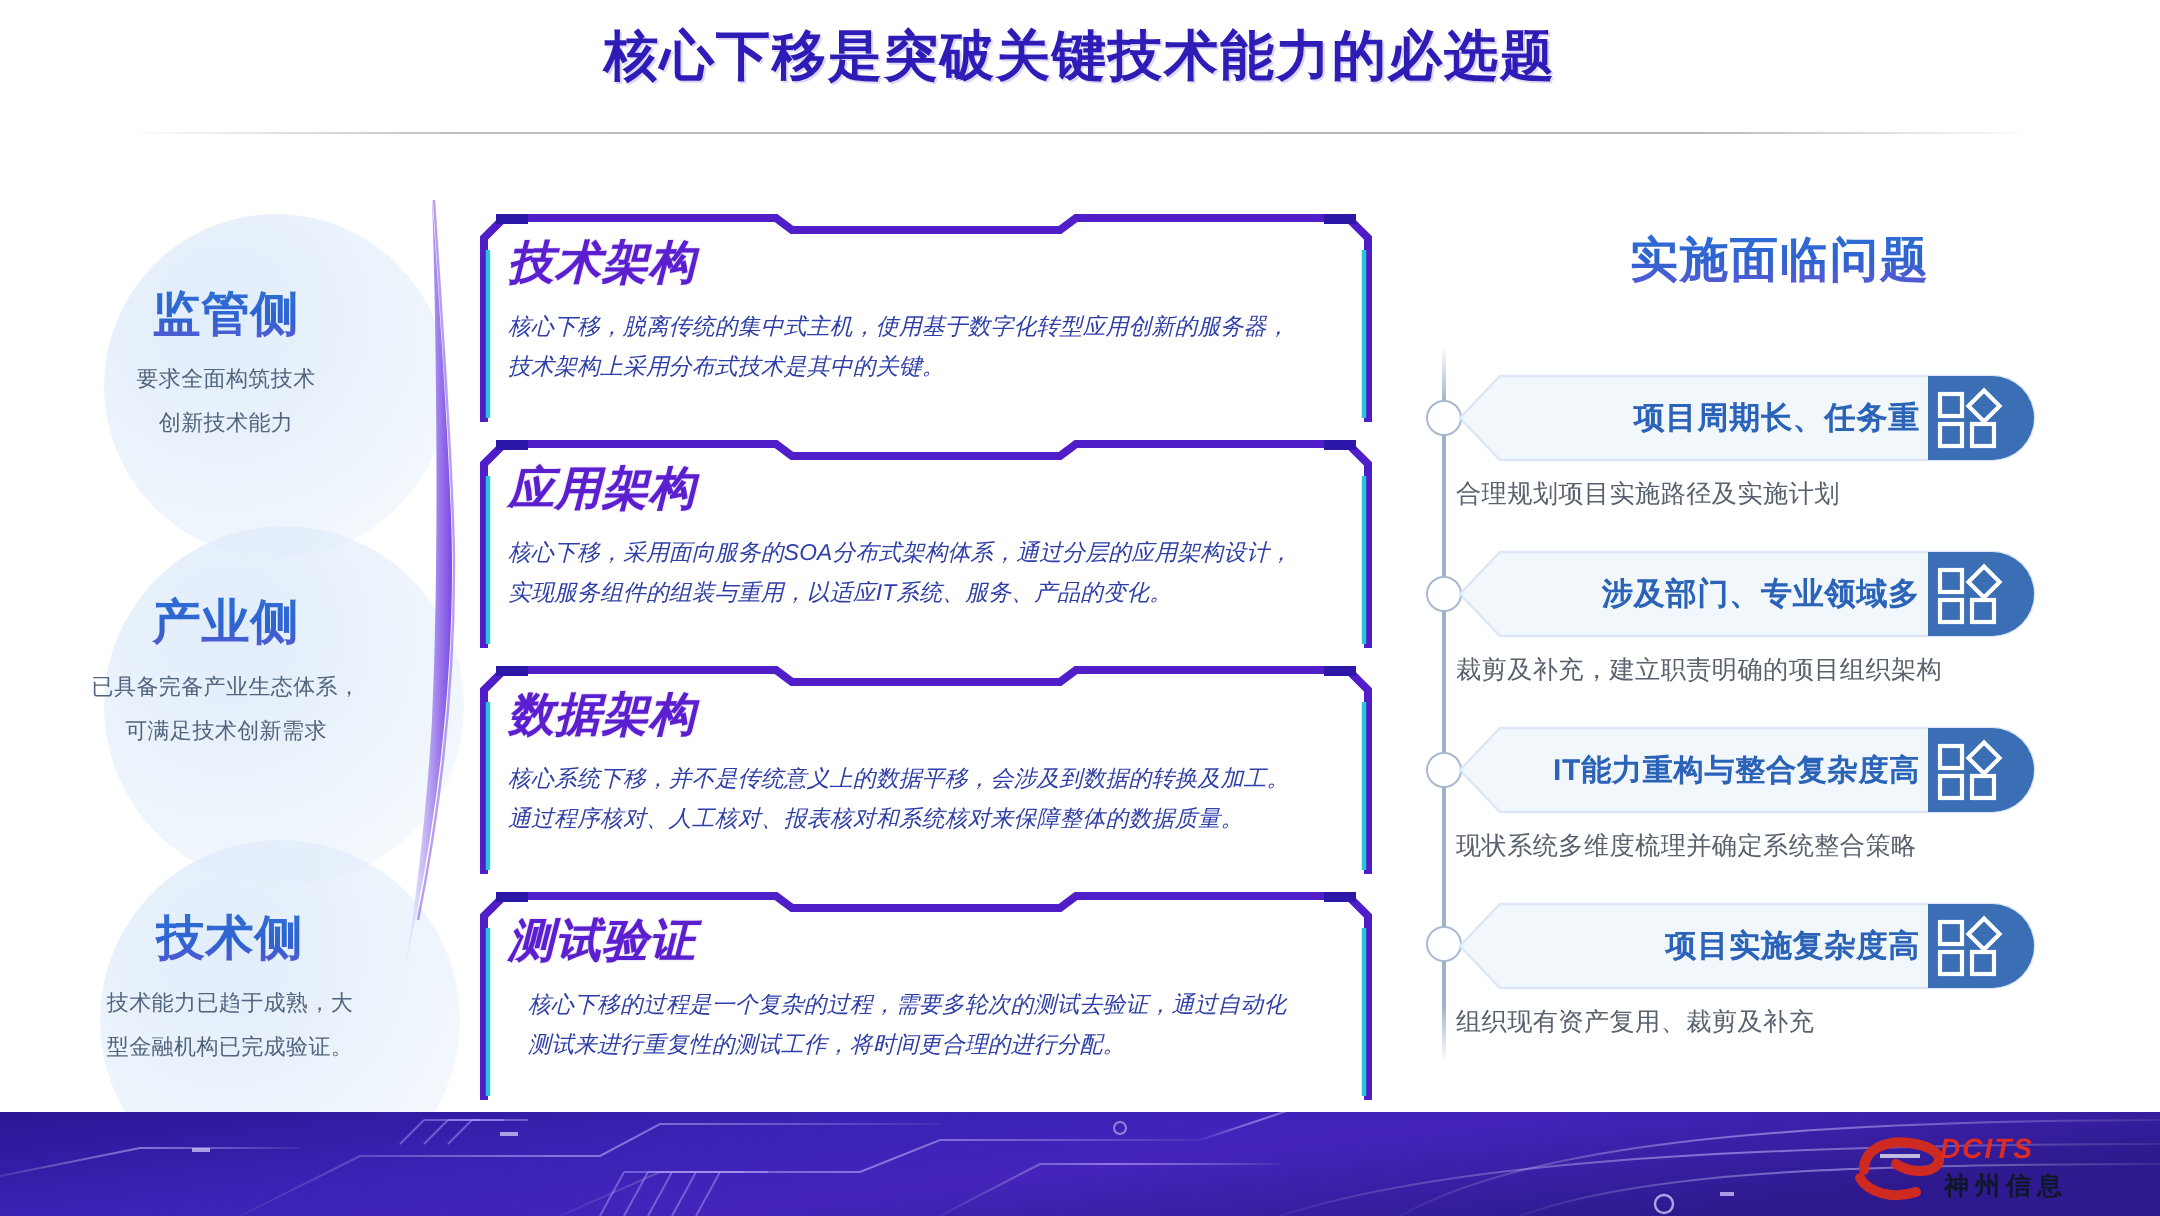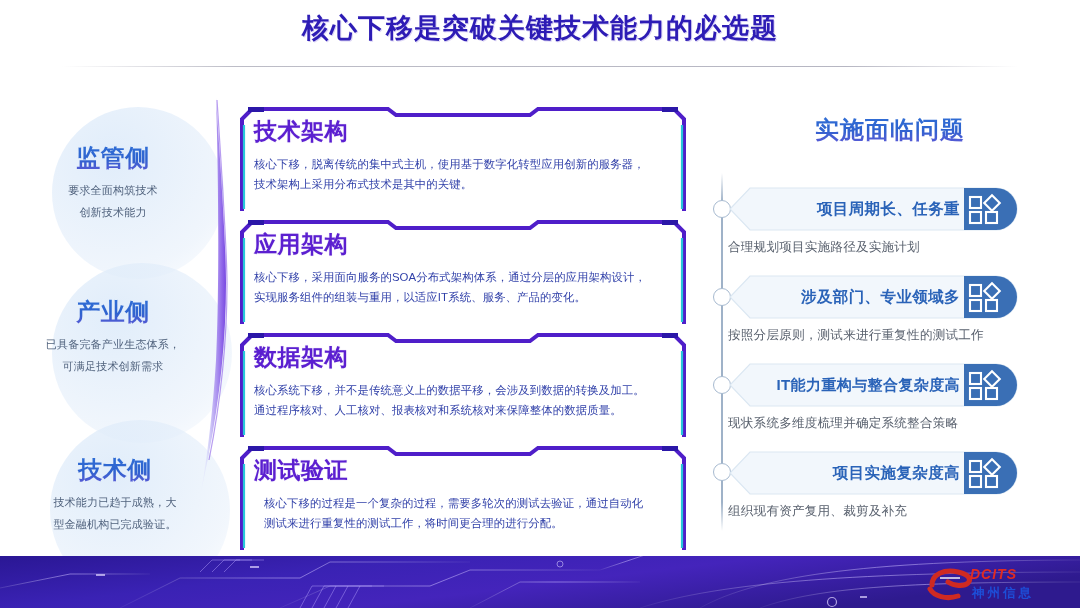--- a/index.html
+++ b/index.html
@@ -44,21 +44,21 @@
     margin-top:6px;font-size:11px;line-height:22px;color:#51637e;letter-spacing:.2px;
   }
   .lgroup.g1{left:0px;top:48px;}
   .lgroup.g2{left:0px;top:202px;}
   .lgroup.g3{left:2px;top:360px;}
 
   
   .blade{position:absolute;left:186px;top:98px;width:48px;height:448px;}
 
   
-  .cards{position:absolute;left:238px;top:100px;width:452px;height:448px;}
+  .cards{position:absolute;left:238px;top:100px;width:452px;height:448px;font-style:italic;}
   .card{position:absolute;left:0;width:450px;height:108px;}
   .card .frame{position:absolute;inset:0;}
   .card .ctitle{
     position:absolute;left:16px;top:11px;
     font-size:23px;font-weight:bold;letter-spacing:.5px;
     color:#5b1fd0;
     text-shadow:0 0 1px rgba(91,31,208,.35);
   }
   .card .cbody{
     position:absolute;left:16px;top:49px;width:420px;
@@ -88,21 +88,21 @@
     padding-right:12px;box-sizing:border-box;
     font-size:15.5px;font-weight:bold;letter-spacing:.4px;color:#2a63b8;
   }
   .ritem .badge{position:absolute;right:0;top:0;width:56px;height:44px;}
   .rdesc{position:absolute;font-size:12.6px;color:#59616e;letter-spacing:.2px;text-align:left;width:290px;left:28px;}
 
   
   .footer{position:absolute;left:0;top:556px;width:1080px;height:52px;overflow:hidden;}
   .logo{position:absolute;right:16px;top:565px;width:140px;height:40px;}
   .logo .ltext{position:absolute;left:46px;top:1px;font-size:14px;font-weight:bold;letter-spacing:1px;color:#e02b22;font-style:italic;}
-  .logo .lsub{position:absolute;left:48px;top:20px;font-size:12.5px;font-weight:bold;letter-spacing:3px;color:#1d4ed8;}
+  .logo .lsub{position:absolute;left:48px;top:20px;font-size:12.5px;font-weight:bold;letter-spacing:3px;color:#0f172a;}
 </style>
 </head>
 <body>
 
 <div id="slide">
 
   <div class="title-wrap">
     <div class="title">核心下移是突破关键技术能力的必选题</div>
   </div>
   <div class="title-rule"></div>
@@ -249,21 +249,21 @@
       <div class="rlabel">涉及部门、专业领域多</div>
       <div class="badge">
         <svg viewBox="0 0 56 44">
           <rect x="8" y="10" width="11" height="11" fill="none" stroke="#ffffff" stroke-width="2.1"></rect>
           <rect x="8" y="25" width="11" height="11" fill="none" stroke="#ffffff" stroke-width="2.1"></rect>
           <rect x="24" y="25" width="11" height="11" fill="none" stroke="#ffffff" stroke-width="2.1"></rect>
           <rect x="24.5" y="10.5" width="11" height="11" fill="none" stroke="#ffffff" stroke-width="2.1" transform="rotate(45 30 16)"></rect>
         </svg>
       </div>
     </div>
-    <div class="rdesc" style="top:222px;">按照分层原则，测试来进行重复性的测试工作</div>
+    <div class="rdesc" style="top:222px;">裁剪及补充，建立职责明确的项目组织架构</div>
 
     <div class="ritem" style="top:258px;">
       <svg class="pill" viewBox="0 0 290 44" preserveAspectRatio="none">
         <path d="M22 1 L268 1 A21 21 0 0 1 268 43 L22 43 L2 22 Z" fill="#f2f7fc" stroke="#dbe7f2" stroke-width="1.2"></path>
         <path d="M236 1 L268 1 A21 21 0 0 1 268 43 L236 43 Z" fill="#3a6fb5"></path>
       </svg>
       <div class="rlabel" style="font-size:15px;">IT能力重构与整合复杂度高</div>
       <div class="badge">
         <svg viewBox="0 0 56 44">
           <rect x="8" y="10" width="11" height="11" fill="none" stroke="#ffffff" stroke-width="2.1"></rect>

